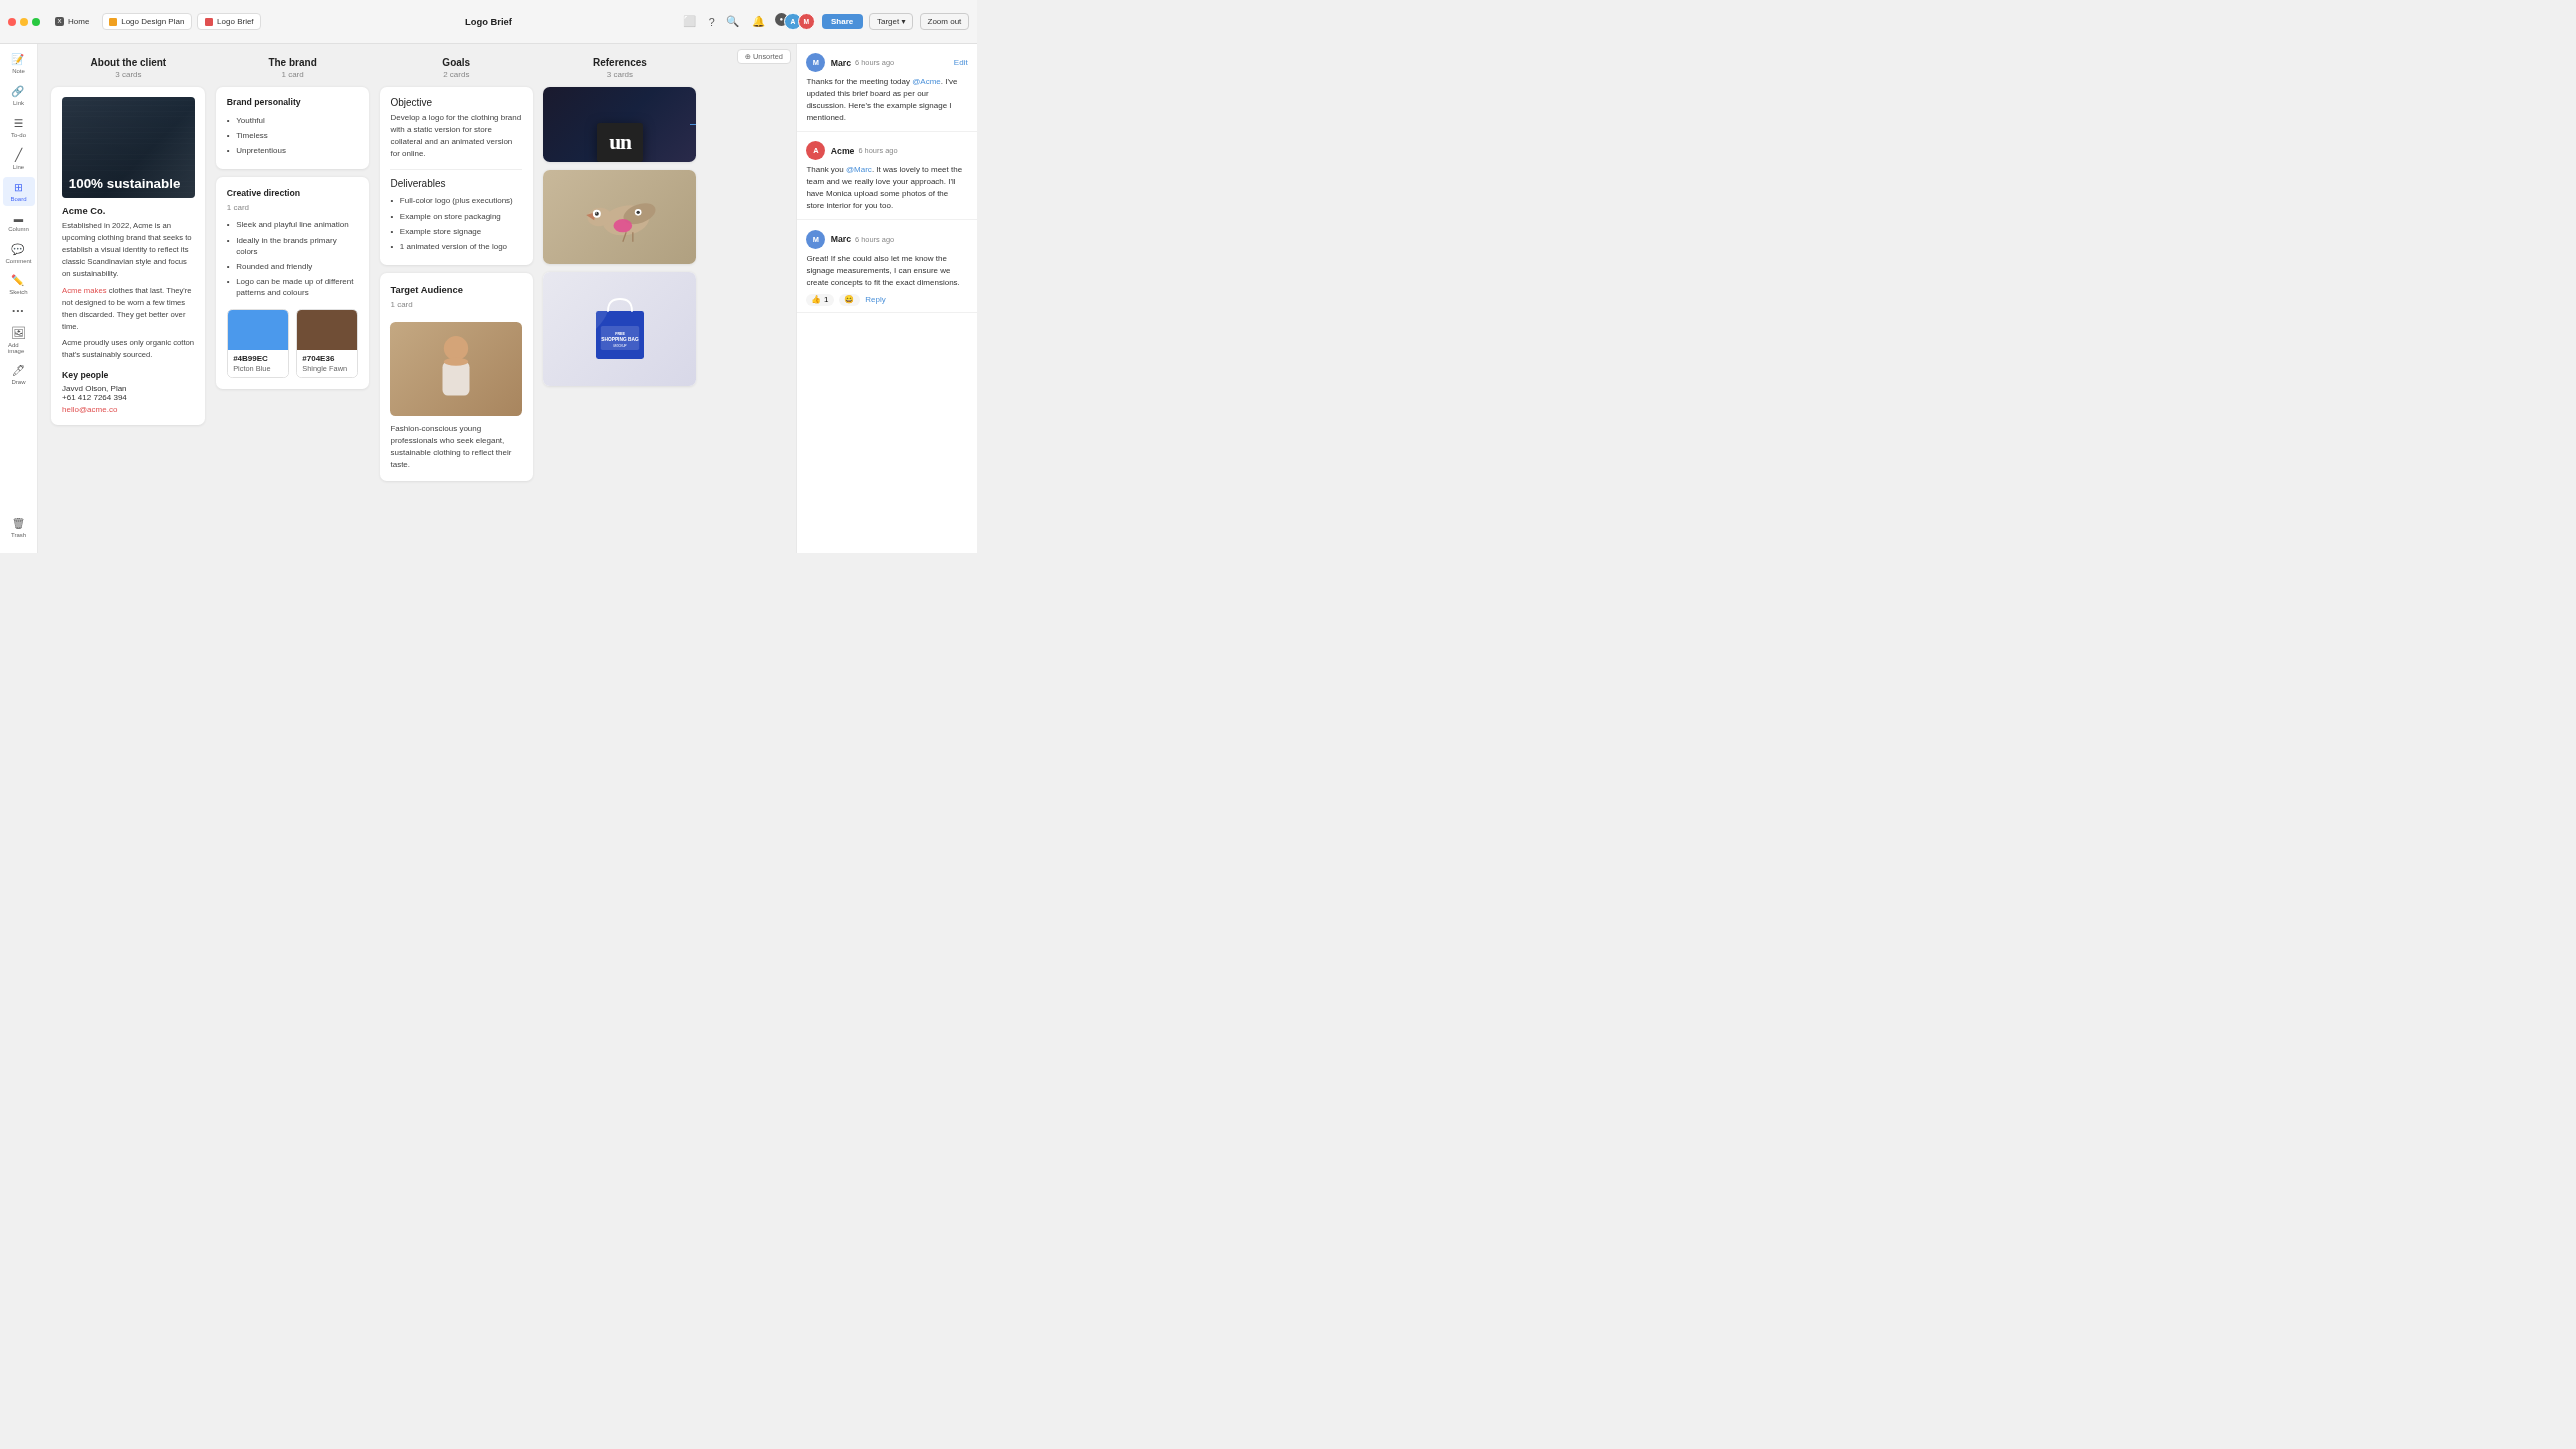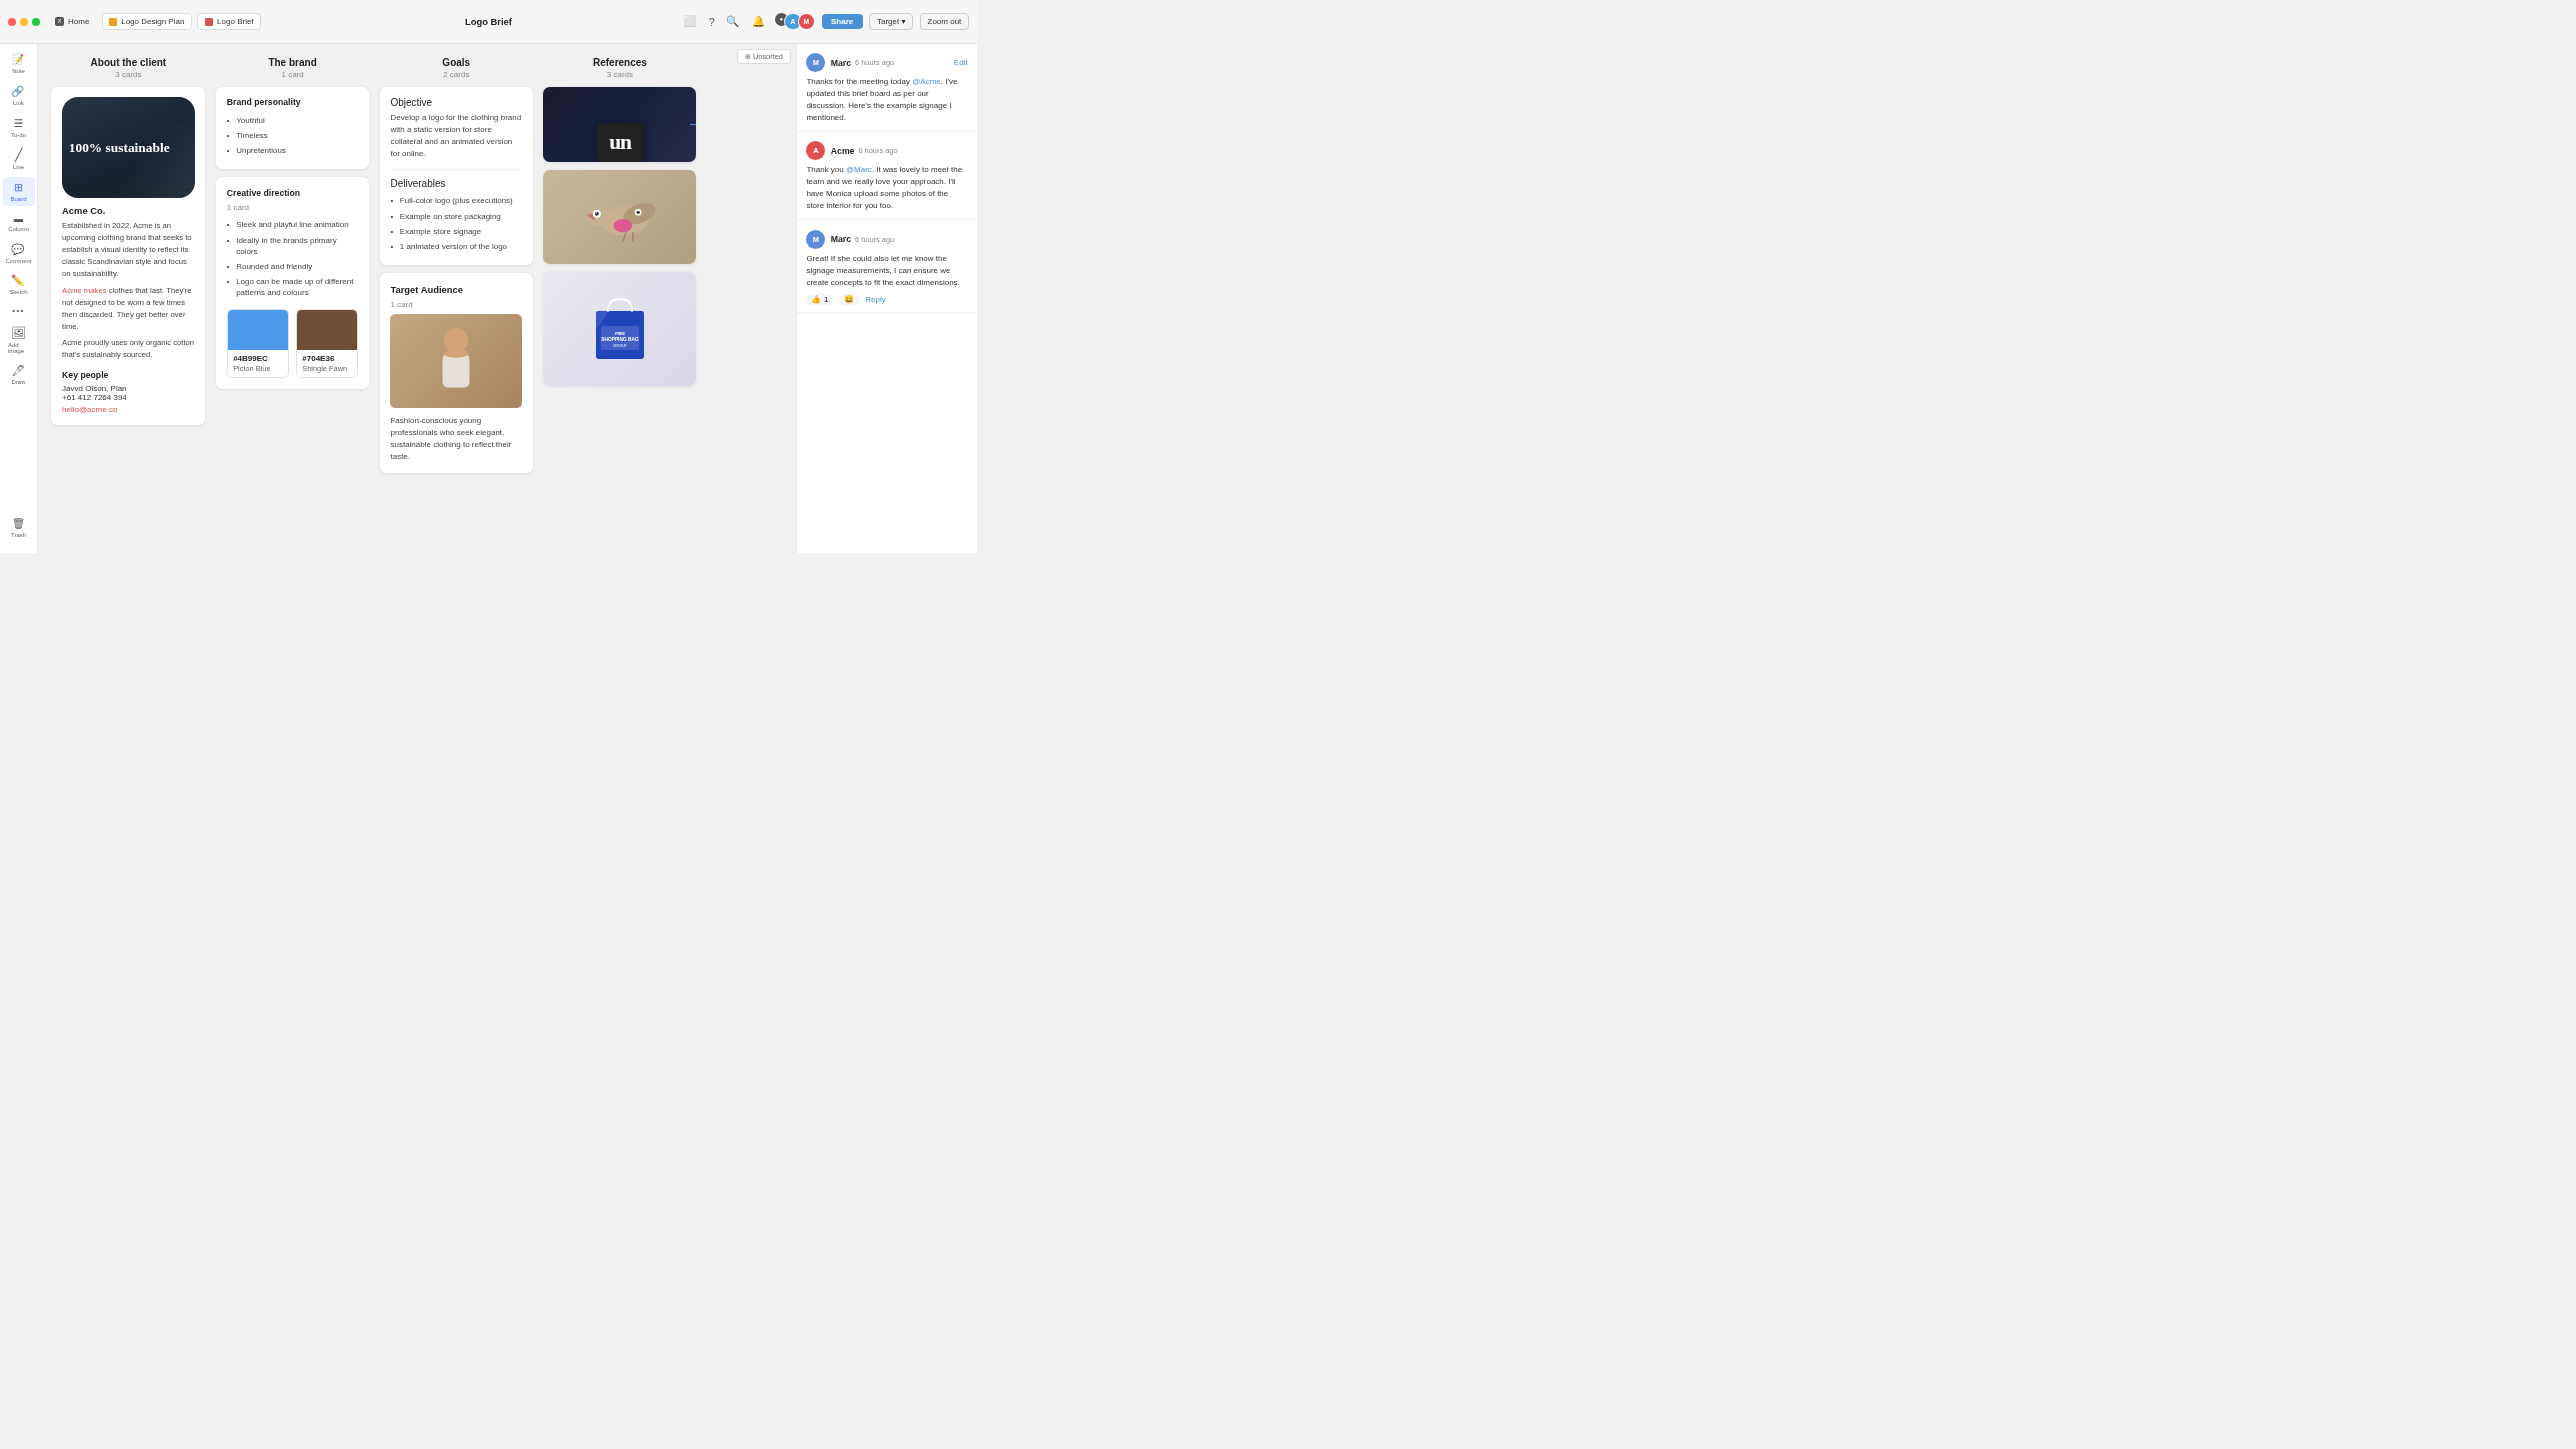--- a/index.html
+++ b/index.html
@@ -95,21 +95,21 @@
     .card-title { font-size: 8.7px; font-weight: 600; color: #222; margin-bottom: 5.4px; }
     .card-text { font-size: 8px; color: #444; line-height: 1.5; }
 
     
     .col-about { width: 154px; }
     .col-brand { width: 153px; }
     .col-goals { width: 153px; }
     .col-refs { width: 153px; }
 
     
-    .about-img { width: 100%; height: 101px; border-radius: 16px; overflow: hidden; margin-bottom: 6.7px; background: linear-gradient(135deg, #2c3e50 0%, #3d5a7a 40%, #1a252f 100%); display: flex; align-items: center; padding: 6.7px; font-family: Liberation Serif, serif; }
+    .about-img { width: 100%; height: 101px; border-radius: 4px; overflow: hidden; margin-bottom: 6.7px; background: linear-gradient(135deg, #2c3e50 0%, #3d5a7a 40%, #1a252f 100%); display: flex; align-items: flex-end; padding: 6.7px; }
     .about-name { font-size: 9.4px; font-weight: 700; color: #222; margin-bottom: 4px; }
     .about-desc { font-size: 7.7px; color: #444; line-height: 1.55; }
     .about-desc .highlight { color: #e05050; font-weight: 500; }
     .key-people { margin-top: 9.4px; }
     .key-people-title { font-size: 8.7px; font-weight: 600; color: #222; margin-bottom: 4px; }
     .key-people-name { font-size: 8px; color: #333; }
     .key-people-phone { font-size: 8px; color: #333; }
     .key-people-email { font-size: 8px; color: #e05050; text-decoration: none; }
 
     
@@ -347,21 +347,21 @@
           <div class="goals-section-title">Deliverables</div>
           <ul class="bullet-list">
             <li>Full-color logo (plus executions)</li>
             <li>Example on store packaging</li>
             <li>Example store signage</li>
             <li>1 animated version of the logo</li>
           </ul>
         </div>
 
         <div class="card">
-          <div class="col-header" style="text-align:left;margin-bottom:5px;">
+          <div class="col-header" style="text-align:left;margin-bottom:13px;">
             <div class="card-title" style="font-size:9.4px;font-weight:700;">Target Audience</div>
             <div class="col-count" style="text-align:left;">1 card</div>
           </div>
 
           <div style="width:100%;height:94px;border-radius:5.4px;overflow:hidden;margin-bottom:6.7px;background:linear-gradient(135deg,#c4a882 0%,#a8855e 100%);display:flex;align-items:center;justify-content:center;">
             <svg width="54" height="81" viewBox="0 0 80 120">
               <ellipse cx="40" cy="30" rx="18" ry="18" fill="#d4a478"></ellipse>
               <rect x="20" y="50" width="40" height="50" rx="8" fill="#e8e0d8"></rect>
               <ellipse cx="40" cy="50" rx="18" ry="6" fill="#d4a478"></ellipse>
             </svg>

